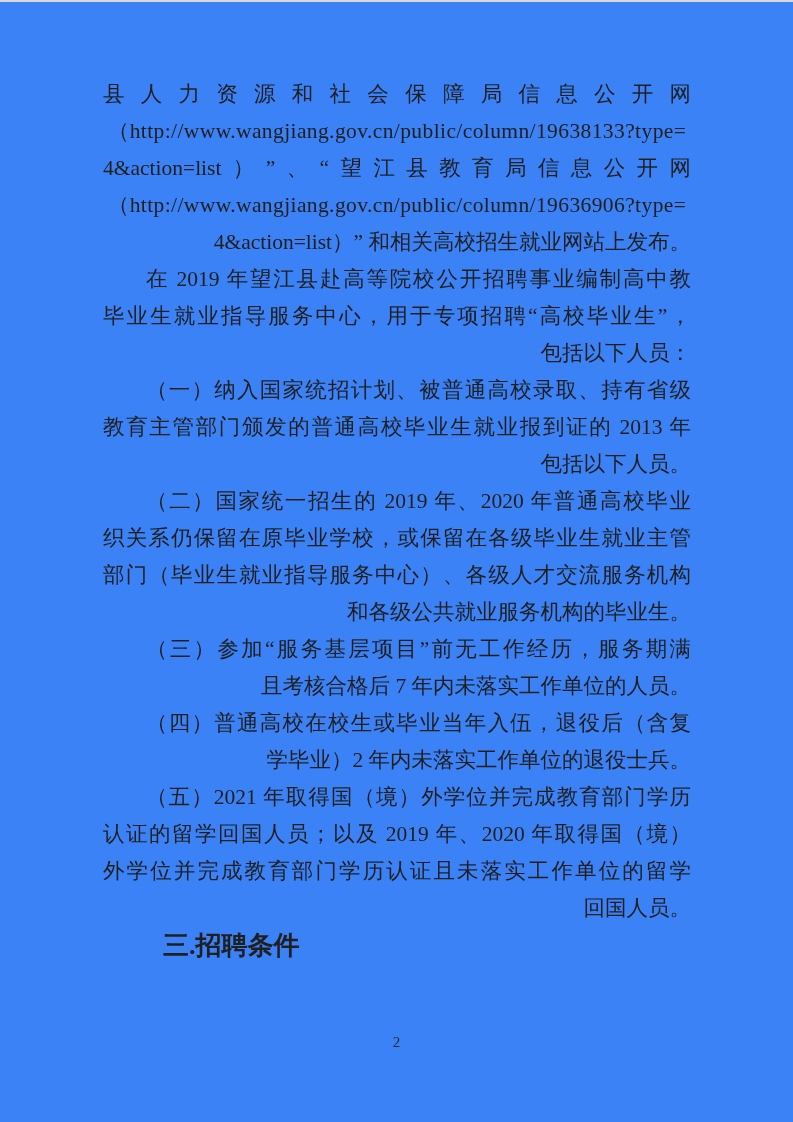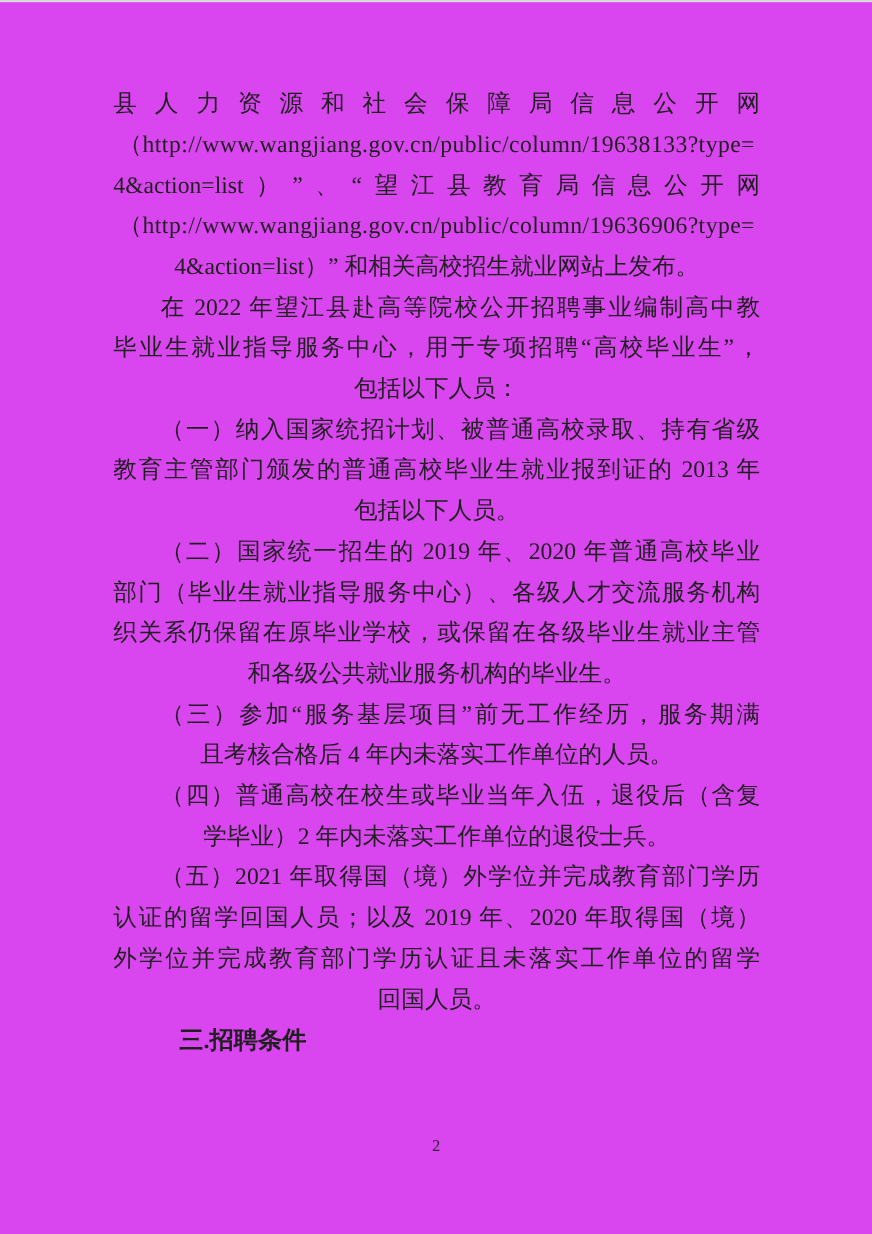--- a/index.html
+++ b/index.html
@@ -4,21 +4,21 @@
 <style>
   html, body {
     margin: 0;
     padding: 0;
     background: #ffffff;
   }
   .page {
     position: relative;
     width: 793px;
     height: 1122px;
-    background: #d946ef;
+    background: #3b82f6;
     overflow: hidden;
     font-family: "Liberation Serif", "DejaVu Serif", serif;
     color: #1f1f1f;
   }
   .scan-edge {
     position: absolute;
     top: 0;
     left: 0;
     width: 100%;
     height: 2px;
@@ -36,32 +36,32 @@
     font-size: 21.5px;
     white-space: pre-wrap;
     overflow: hidden;
   }
   .line.stretch,
   .line.fill {
     text-align: justify;
     text-align-last: justify;
   }
   .line.left {
-    text-align: center;
+    text-align: right;
   }
   .line.url {
     text-align: center;
     letter-spacing: 0.4px;
   }
   .line.indent {
     padding-left: 43px;
   }
   .line.heading {
     font-weight: 700;
-    font-size: 22px;
+    font-size: 26px;
     padding-left: 60px;
     text-align: left;
   }
   .page-number {
     position: absolute;
     left: 0;
     right: 0;
     top: 1034px;
     text-align: center;
     font-size: 15px;
@@ -72,32 +72,32 @@
 <body>
 
 <div class="page">
   <div class="scan-edge"></div>
   <div class="doc-body">
       <div class="line stretch">县人力资源和社会保障局信息公开网</div>
       <div class="line url">（http://www.wangjiang.gov.cn/public/column/19638133?type=</div>
       <div class="line stretch">4&amp;action=list）”、“望江县教育局信息公开网</div>
       <div class="line url">（http://www.wangjiang.gov.cn/public/column/19636906?type=</div>
       <div class="line left">4&amp;action=list）” 和相关高校招生就业网站上发布。</div>
-      <div class="line fill indent">在 2022 年望江县赴高等院校公开招聘事业编制高中教</div>
+      <div class="line fill indent">在 2019 年望江县赴高等院校公开招聘事业编制高中教</div>
       <div class="line fill">毕业生就业指导服务中心，用于专项招聘“高校毕业生”，</div>
       <div class="line left">包括以下人员：</div>
       <div class="line fill indent">（一）纳入国家统招计划、被普通高校录取、持有省级</div>
       <div class="line fill">教育主管部门颁发的普通高校毕业生就业报到证的 2013 年</div>
       <div class="line left">包括以下人员。</div>
       <div class="line fill indent">（二）国家统一招生的 2019 年、2020 年普通高校毕业</div>
+      <div class="line fill">织关系仍保留在原毕业学校，或保留在各级毕业生就业主管</div>
       <div class="line fill">部门（毕业生就业指导服务中心）、各级人才交流服务机构</div>
-      <div class="line fill">织关系仍保留在原毕业学校，或保留在各级毕业生就业主管</div>
       <div class="line left">和各级公共就业服务机构的毕业生。</div>
       <div class="line fill indent">（三）参加“服务基层项目”前无工作经历，服务期满</div>
-      <div class="line left">且考核合格后 4 年内未落实工作单位的人员。</div>
+      <div class="line left">且考核合格后 7 年内未落实工作单位的人员。</div>
       <div class="line fill indent">（四）普通高校在校生或毕业当年入伍，退役后（含复</div>
       <div class="line left">学毕业）2 年内未落实工作单位的退役士兵。</div>
       <div class="line fill indent">（五）2021 年取得国（境）外学位并完成教育部门学历</div>
       <div class="line fill">认证的留学回国人员；以及 2019 年、2020 年取得国（境）</div>
       <div class="line fill">外学位并完成教育部门学历认证且未落实工作单位的留学</div>
       <div class="line left">回国人员。</div>
       <div class="line heading">三.招聘条件</div>
     </div>
   <div class="page-number">2</div>
 </div>

